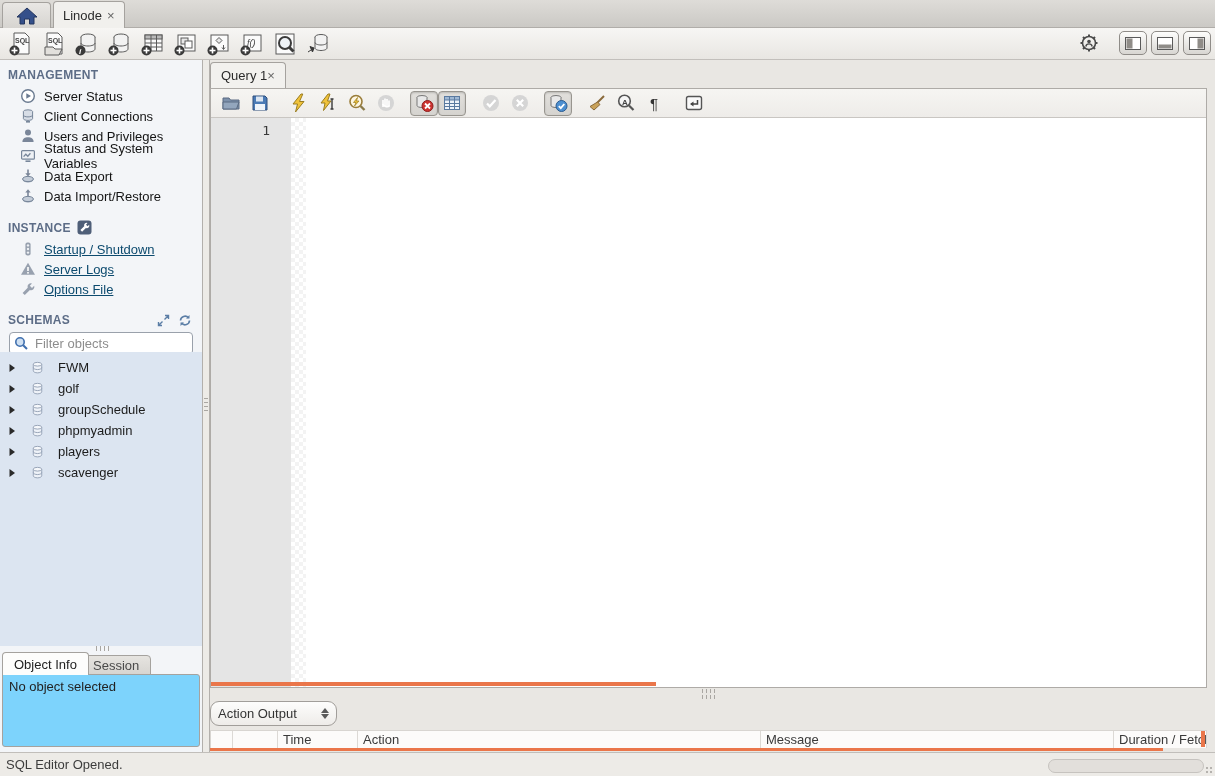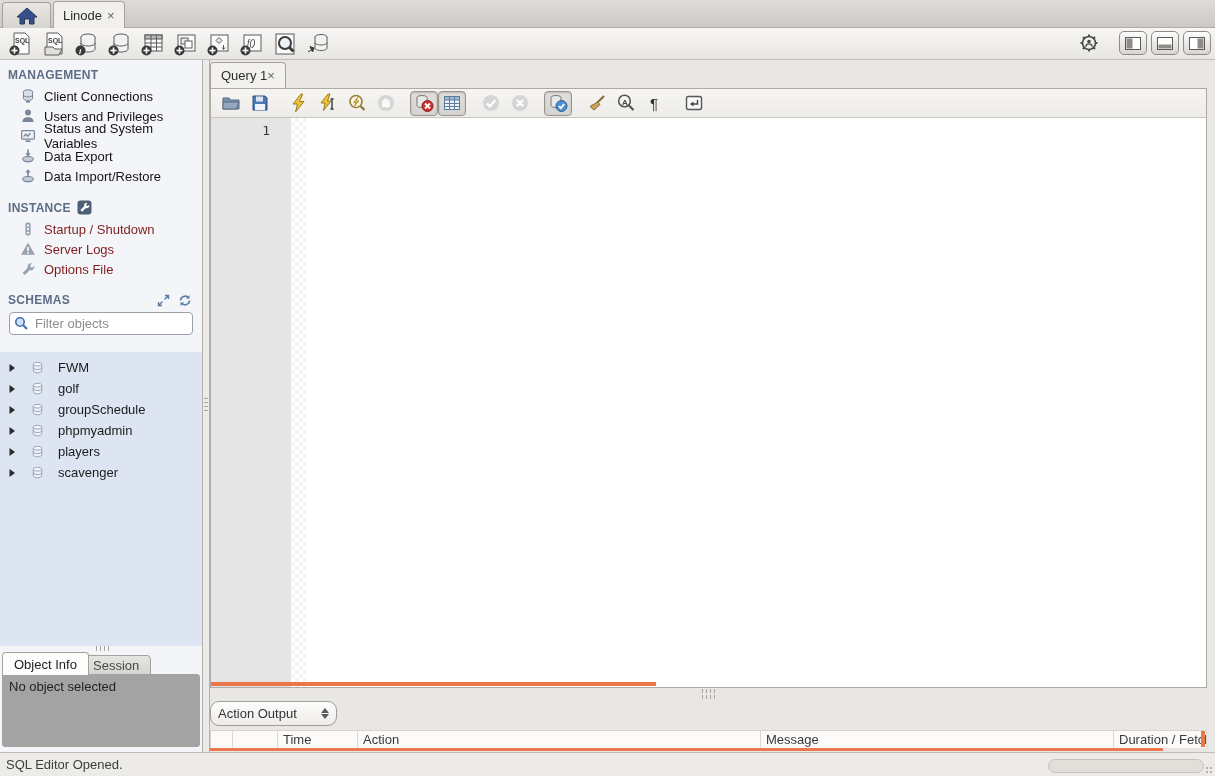--- a/index.html
+++ b/index.html
@@ -35,38 +35,38 @@
     background: linear-gradient(#fdfdfc,#d8d6d2); display:flex; align-items:center; justify-content:center; }
 
   
   .sidebar { position:absolute; left:0; top:60px; width:203px; height:692px;
     background:#f3f5f8; border-right:1px solid #b3b0ac; overflow:hidden; }
   .sechdr { margin:8px 0 4px 8px; font-weight:bold; font-size:12px; color:#5d6d87;
     letter-spacing:.3px; display:flex; align-items:center; gap:6px; }
   .sechdr .spacer { flex:1; }
   .sechdr .hdr-ic { margin-right:10px; display:flex; gap:8px; }
   .sbitem { display:flex; align-items:center; gap:8px; height:20px; padding-left:20px; color:#141414; }
-  .sbitem.disabled { color:#7f1d1d; }
+  .sbitem.disabled { color:#0c4a6e;text-decoration:underline; }
   .sbitem svg { flex:none; }
   .filterbox { margin:5px 9px 0 9px; height:23px; border:1px solid #9aa1ab; border-radius:4px;
     background:#fff; display:flex; align-items:center; padding:0 4px; gap:4px; }
   .filterbox input { border:none; outline:none; flex:1; font-size:13px; color:#333;
     background:transparent; font-family:"Liberation Sans", sans-serif; min-width:0; }
   .filterbox input::placeholder { color:#8d8d8d; }
   .tree { position:absolute; left:0; top:292px; width:203px; height:294px; background:#dce5f1; padding-top:5px; }
   .trow { display:flex; align-items:center; gap:13px; height:21px; padding-left:7px; color:#1c1c1c; }
   .sb-grip { position:absolute; top:586px; left:96px; width:13px; height:5px;
     background: repeating-linear-gradient(to right,#a9a6a2 0 1px, transparent 1px 4px); }
   .btabs { position:absolute; left:0; top:592px; width:203px; height:23px; }
   .btab { position:absolute; height:23px; padding:4px 11px; display:flex; align-items:center;
     border:1px solid #a5a29e; border-radius:4px 4px 0 0; color:#4a4a4a; }
   .btab.active { left:2px; top:0; background:#fdfdfc; border-bottom:none; z-index:3; color:#222; }
   .btab.inactive { left:81px; top:3px; height:20px; background:linear-gradient(#e6e4e0,#d7d5d1); z-index:1; }
   .info-panel { position:absolute; left:2px; top:614px; width:198px; height:73px;
-    background:#a3a3a3; border:1px solid #a5a29e; border-radius:0 3px 3px 3px; padding:4px 6px; z-index:2; color:#222; }
+    background:#7dd3fc; border:1px solid #a5a29e; border-radius:0 3px 3px 3px; padding:4px 6px; z-index:2; color:#222; }
 
   
   .vsplit { position:absolute; left:203px; top:60px; width:7px; height:692px; background:#edebe7;
     border-right:1px solid #b3b0ac; }
   .vsplit .grip { position:absolute; top:338px; left:1px; width:4px; height:13px;
     background: repeating-linear-gradient(to bottom,#a9a6a2 0 1px, transparent 1px 4px); }
 
   
   .main { position:absolute; left:210px; top:60px; width:997px; height:692px; display:flex; flex-direction:column; }
   .qtabbar { height:28px; position:relative; }
@@ -254,20 +254,27 @@
       </div>
     </div>
   </div>
 
   <div class="sidebar">
     <div class="sechdr">
       <span>MANAGEMENT</span>
     </div>
     <div class="sbitem">
       <svg width="16" height="16" viewBox="0 0 16 16">
+        <circle cx="8" cy="8" r="6.3" fill="#fff" stroke="#6a7a90" stroke-width="1.4"></circle>
+        <path d="M6.3 5.2 L11 8 L6.3 10.8 Z" fill="#6a7a90"></path>
+      </svg>
+      <span>Server Status</span>
+    </div>
+    <div class="sbitem">
+      <svg width="16" height="16" viewBox="0 0 16 16">
         <ellipse cx="8" cy="3.6" rx="4.6" ry="1.8" fill="#d7dde6" stroke="#77869a"></ellipse>
         <path d="M3.4 3.6 v7 c0 1 2 1.8 4.6 1.8 s4.6 -.8 4.6 -1.8 v-7" fill="#d7dde6" stroke="#77869a"></path>
         <path d="M3.4 7.1 c0 1 2 1.8 4.6 1.8 s4.6 -.8 4.6 -1.8" fill="none" stroke="#77869a"></path>
         <rect x="6" y="13" width="4" height="1.6" fill="#77869a"></rect>
       </svg>
       <span>Client Connections</span>
     </div>
     <div class="sbitem">
       <svg width="16" height="16" viewBox="0 0 16 16">
         <circle cx="8" cy="4.6" r="3" fill="#7a8699"></circle>

